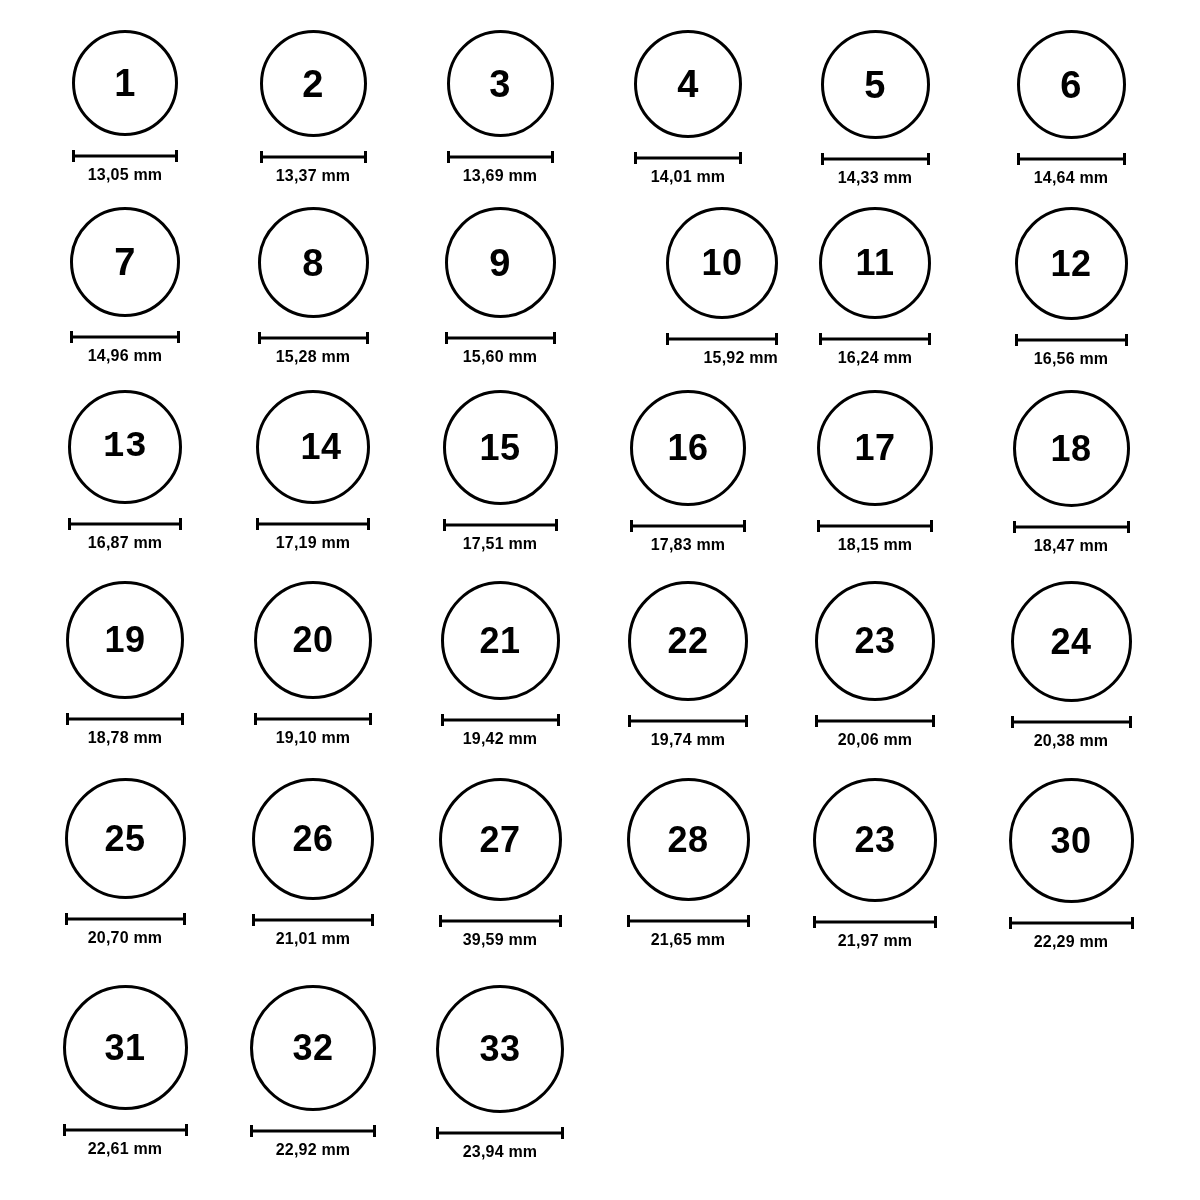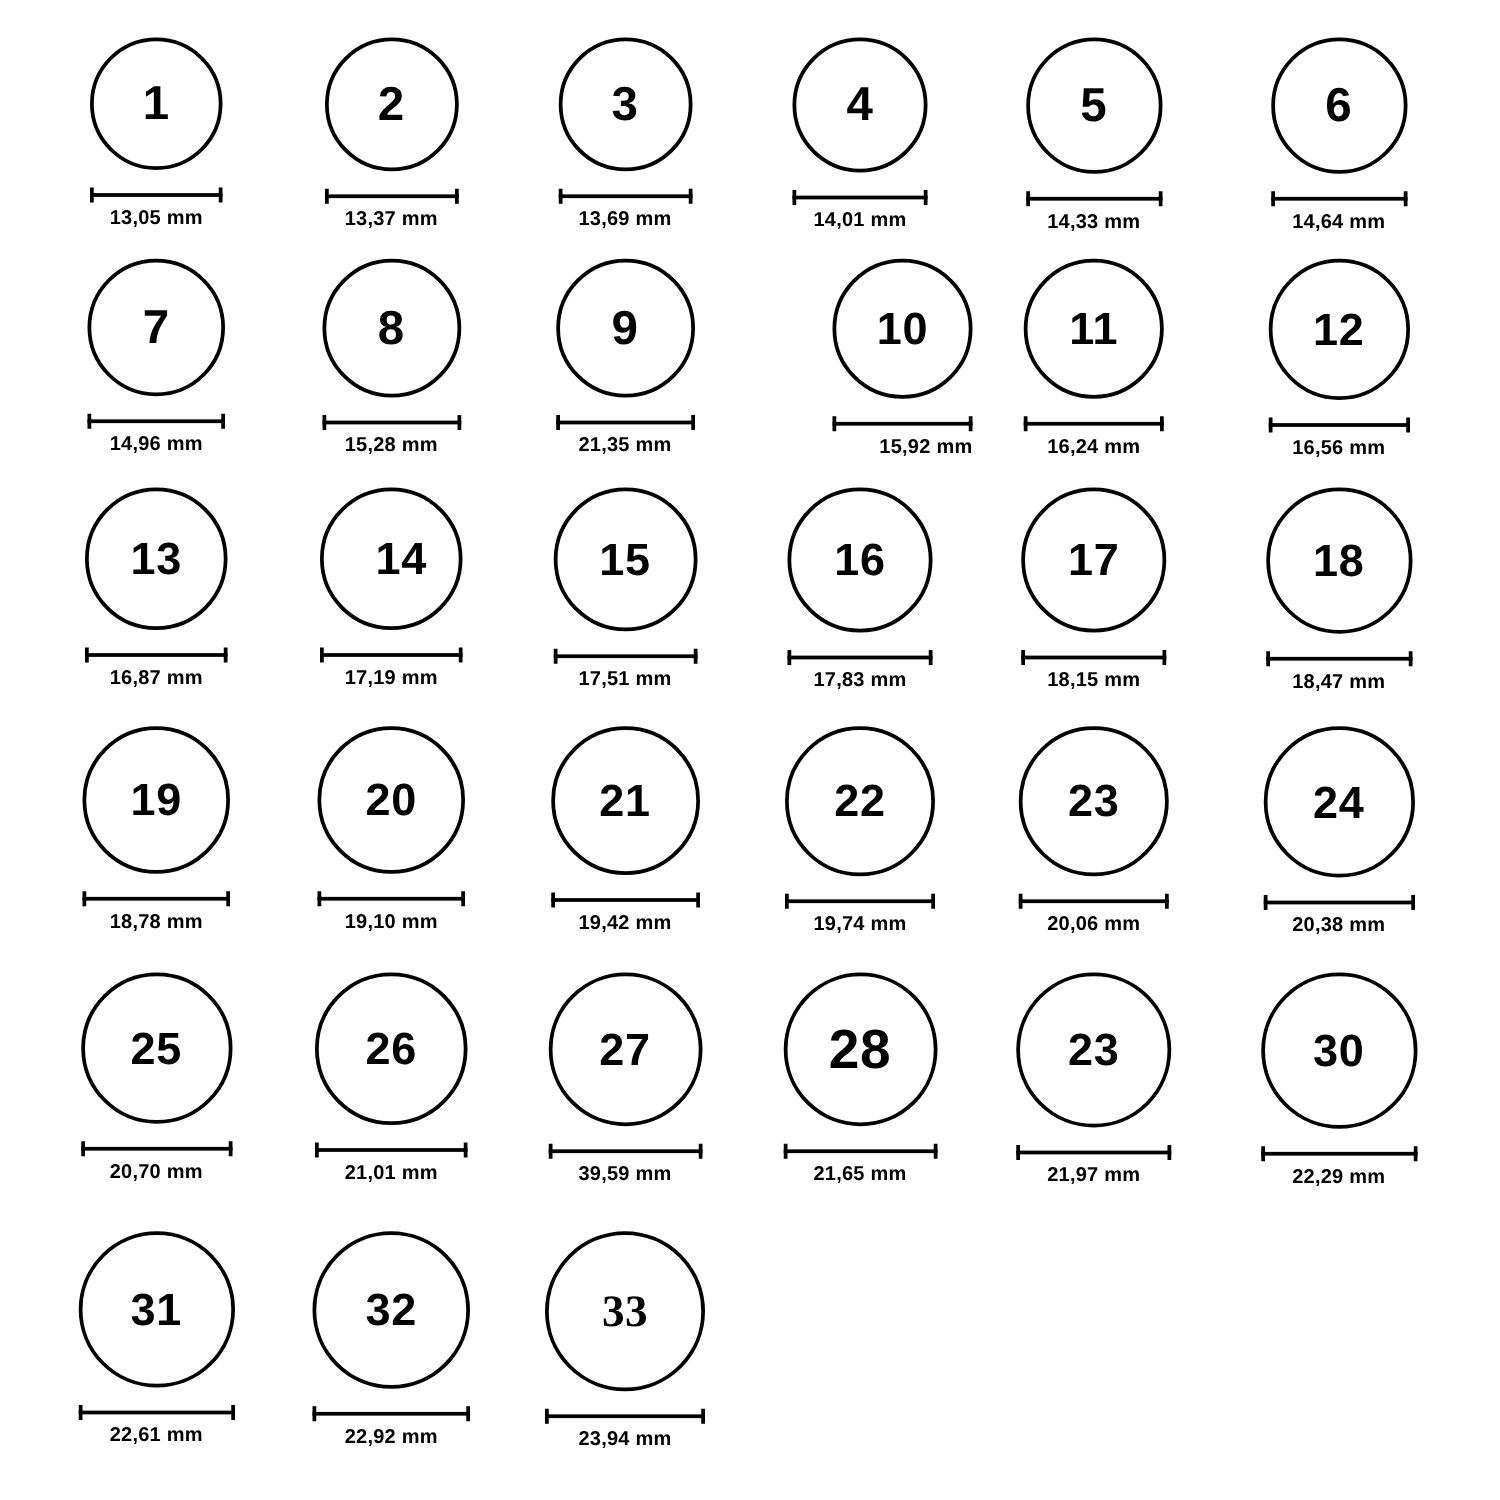--- a/index.html
+++ b/index.html
@@ -169,21 +169,21 @@
     </div>
     <div class="size-cell" style="left: 410px; top: 207px; width: 180px;">
       <div class="ring-circle" style="width: 111px; height: 111px;">
         <span class="ring-number" style="font-size: 38px;">9</span>
       </div>
       <div class="measure" style="width: 111px; margin-top: 14px;">
         <div class="measure-line"></div>
         <div class="measure-cap left"></div>
         <div class="measure-cap right"></div>
       </div>
-      <div class="measure-label">21,35 mm</div>
+      <div class="measure-label">15,60 mm</div>
     </div>
     <div class="size-cell" style="left: 598px; top: 207px; width: 180px; align-items: flex-end;">
       <div class="ring-circle" style="width: 112px; height: 112px;">
         <span class="ring-number" style="font-size: 36px;">10</span>
       </div>
       <div class="measure" style="width: 112px; margin-top: 14px;">
         <div class="measure-line"></div>
         <div class="measure-cap left"></div>
         <div class="measure-cap right"></div>
       </div>
@@ -206,21 +206,21 @@
       </div>
       <div class="measure" style="width: 113px; margin-top: 14px;">
         <div class="measure-line"></div>
         <div class="measure-cap left"></div>
         <div class="measure-cap right"></div>
       </div>
       <div class="measure-label">16,56 mm</div>
     </div>
     <div class="size-cell" style="left: 35px; top: 390px; width: 180px;">
       <div class="ring-circle" style="width: 114px; height: 114px;">
-        <span class="ring-number" style="font-size: 36px;">13</span>
+        <span class="ring-number" style="font-size: 36px; font-family: Liberation Mono, monospace;">13</span>
       </div>
       <div class="measure" style="width: 114px; margin-top: 14px;">
         <div class="measure-line"></div>
         <div class="measure-cap left"></div>
         <div class="measure-cap right"></div>
       </div>
       <div class="measure-label">16,87 mm</div>
     </div>
     <div class="size-cell" style="left: 223px; top: 390px; width: 180px;">
       <div class="ring-circle" style="width: 114px; height: 114px;">
@@ -371,21 +371,21 @@
       </div>
       <div class="measure" style="width: 123px; margin-top: 14px;">
         <div class="measure-line"></div>
         <div class="measure-cap left"></div>
         <div class="measure-cap right"></div>
       </div>
       <div class="measure-label">39,59 mm</div>
     </div>
     <div class="size-cell" style="left: 598px; top: 778px; width: 180px;">
       <div class="ring-circle" style="width: 123px; height: 123px;">
-        <span class="ring-number" style="font-size: 44px;">28</span>
+        <span class="ring-number" style="font-size: 36px;">28</span>
       </div>
       <div class="measure" style="width: 123px; margin-top: 14px;">
         <div class="measure-line"></div>
         <div class="measure-cap left"></div>
         <div class="measure-cap right"></div>
       </div>
       <div class="measure-label">21,65 mm</div>
     </div>
     <div class="size-cell" style="left: 785px; top: 778px; width: 180px;">
       <div class="ring-circle" style="width: 124px; height: 124px;">
@@ -426,21 +426,21 @@
       </div>
       <div class="measure" style="width: 126px; margin-top: 14px;">
         <div class="measure-line"></div>
         <div class="measure-cap left"></div>
         <div class="measure-cap right"></div>
       </div>
       <div class="measure-label">22,92 mm</div>
     </div>
     <div class="size-cell" style="left: 410px; top: 985px; width: 180px;">
       <div class="ring-circle" style="width: 128px; height: 128px;">
-        <span class="ring-number" style="font-size: 36px; font-family: Liberation Serif, serif;">33</span>
+        <span class="ring-number" style="font-size: 36px;">33</span>
       </div>
       <div class="measure" style="width: 128px; margin-top: 14px;">
         <div class="measure-line"></div>
         <div class="measure-cap left"></div>
         <div class="measure-cap right"></div>
       </div>
       <div class="measure-label">23,94 mm</div>
     </div>
   </div>
 

